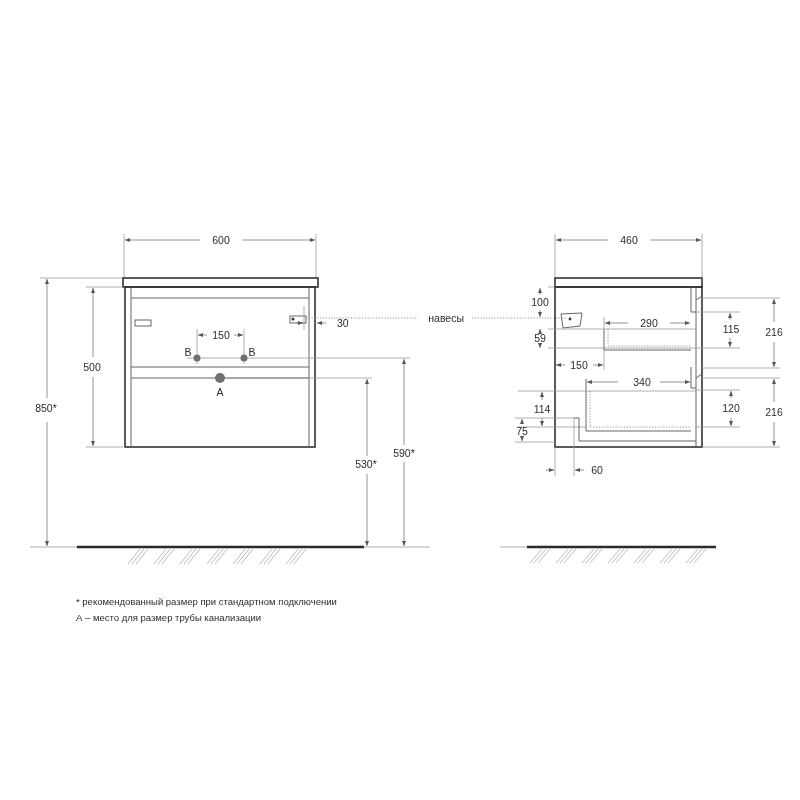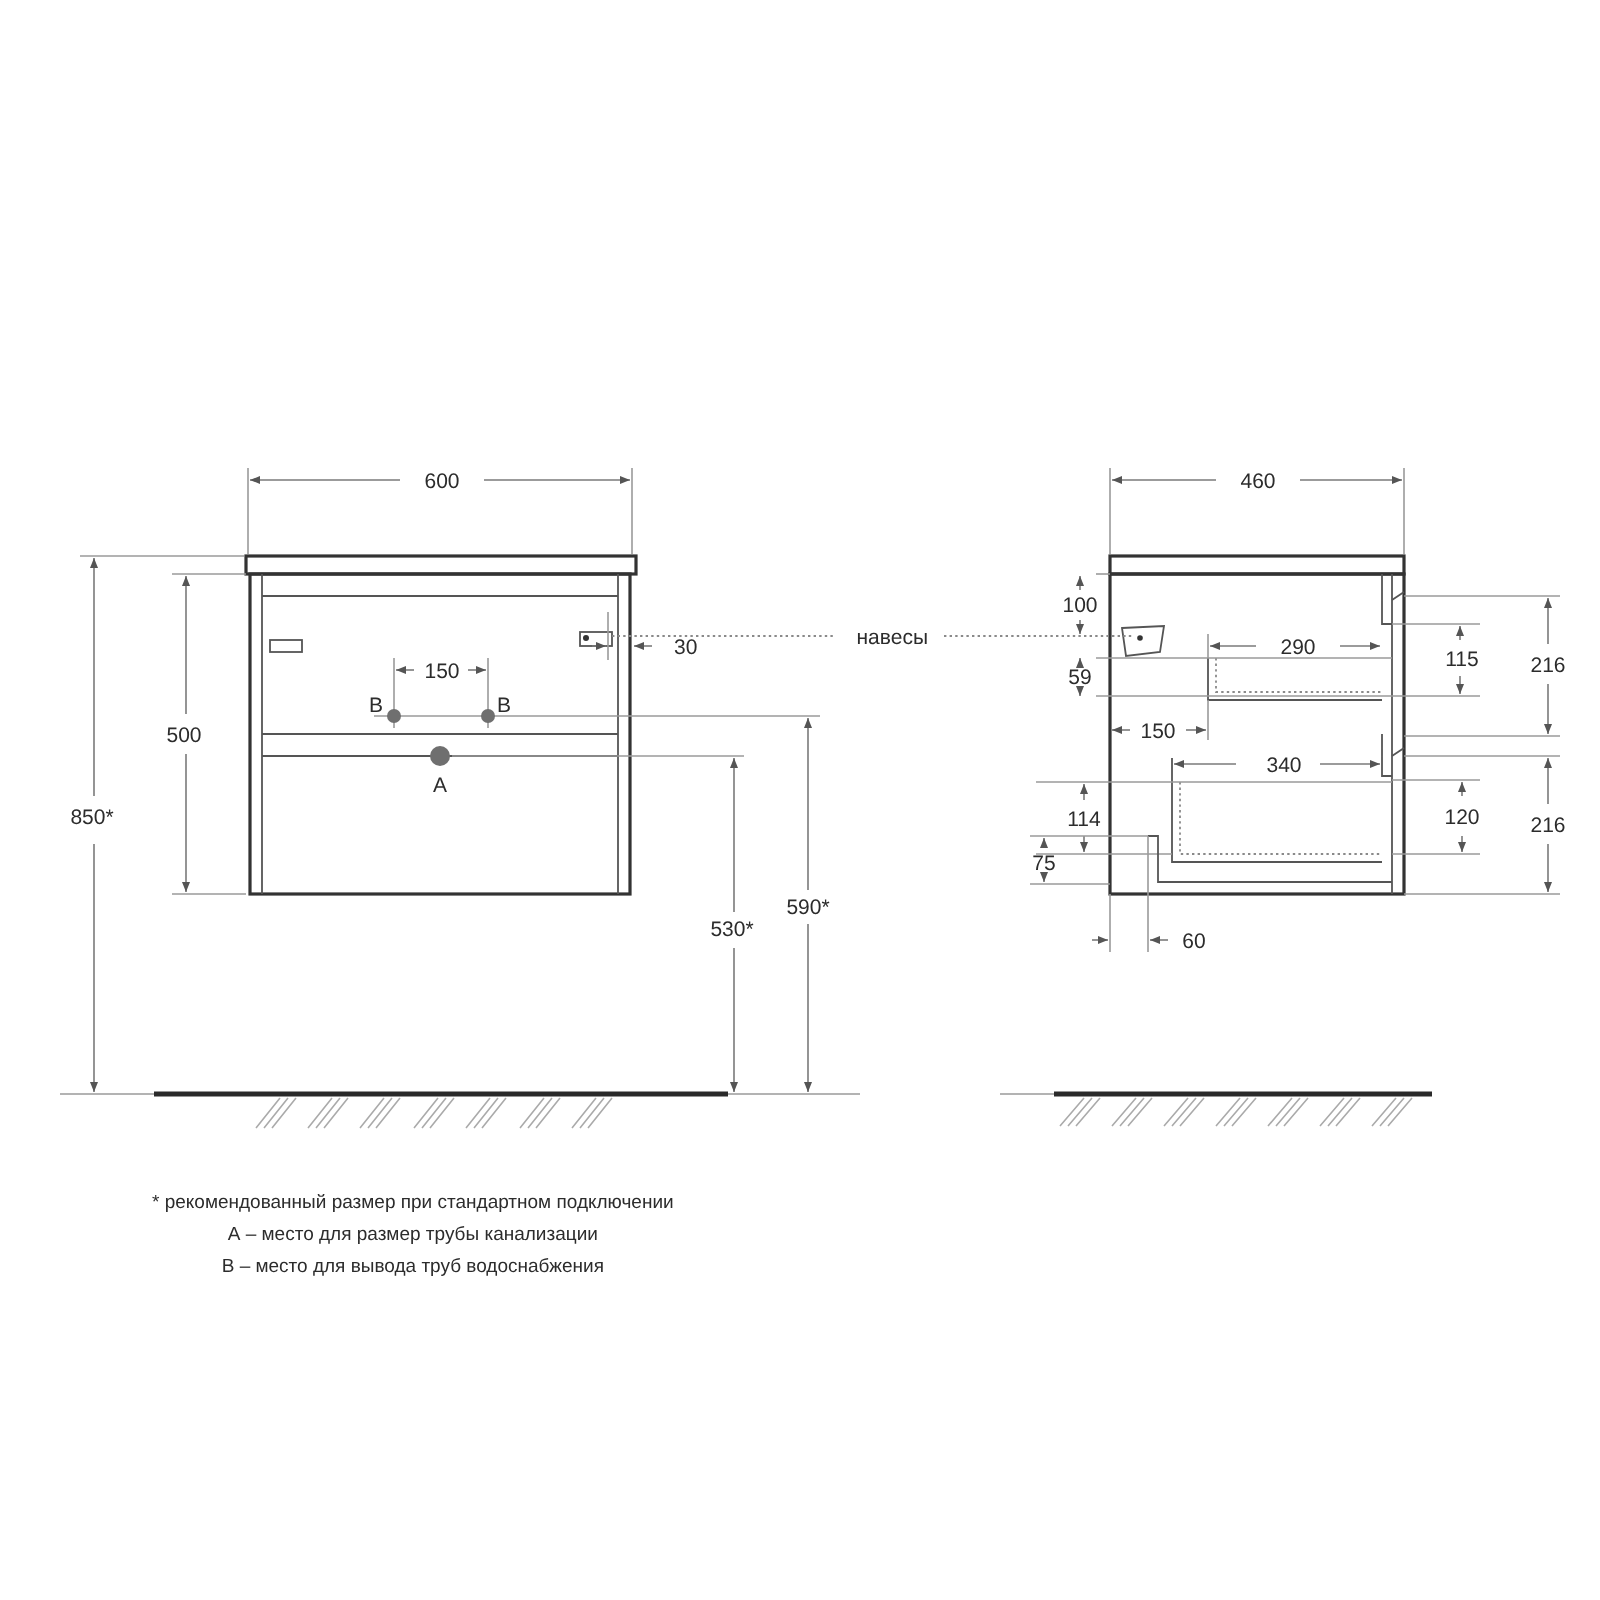--- a/index.html
+++ b/index.html
@@ -7,21 +7,21 @@
   svg { position: absolute; left: 0; top: 0; }
   .dim { stroke: #9a9a9a; stroke-width: 0.8; fill: none; }
   .dimd { stroke: #7a7a7a; stroke-width: 0.8; fill: none; }
   .obj { stroke: #333333; stroke-width: 1.6; fill: none; }
   .thin { stroke: #555555; stroke-width: 0.9; fill: none; }
   .dot { stroke: #8a8a8a; stroke-width: 0.9; fill: none; stroke-dasharray: 1.2 1.6; }
   .floor { stroke: #2a2a2a; stroke-width: 2.4; }
   .hatch { stroke: #aaaaaa; stroke-width: 0.8; }
   .lbl { font-family: "Liberation Sans", "DejaVu Sans", sans-serif; font-size: 10.5px; fill: #2c2c2c; }
   .notes { position: absolute; left: 76px; top: 594px; font-size: 9.5px; color: #2c2c2c; line-height: 16px; }
-  .notes div { white-space: nowrap; text-align: center; }
+  .notes div { white-space: nowrap; }
 </style>
 </head>
 <body>
 
 <svg width="800" height="800" viewBox="0 0 800 800">
   <defs>
     <marker id="ar" markerWidth="6" markerHeight="6" refX="5" refY="3" orient="auto" markerUnits="userSpaceOnUse">
       <path d="M0,1 L5,3 L0,5" fill="#555" stroke="none"></path>
     </marker>
   </defs>
@@ -194,14 +194,13 @@
     <line class="floor" x1="527" y1="547" x2="716" y2="547"></line>
     <g>
       <path class="hatch" d="M530,563 L542,549 M534,563 L546,549 M538,563 L550,549 M556,563 L568,549 M560,563 L572,549 M564,563 L576,549 M582,563 L594,549 M586,563 L598,549 M590,563 L602,549 M608,563 L620,549 M612,563 L624,549 M616,563 L628,549 M634,563 L646,549 M638,563 L650,549 M642,563 L654,549 M660,563 L672,549 M664,563 L676,549 M668,563 L680,549 M686,563 L698,549 M690,563 L702,549 M694,563 L706,549"></path>
     </g>
   </g>
 </svg>
 
 <div class="notes">
   <div>* рекомендованный размер при стандартном подключении</div>
   <div>А – место для размер трубы канализации</div>
-  <div>В – место для вывода труб водоснабжения</div>
 </div>
 
 </body></html>

